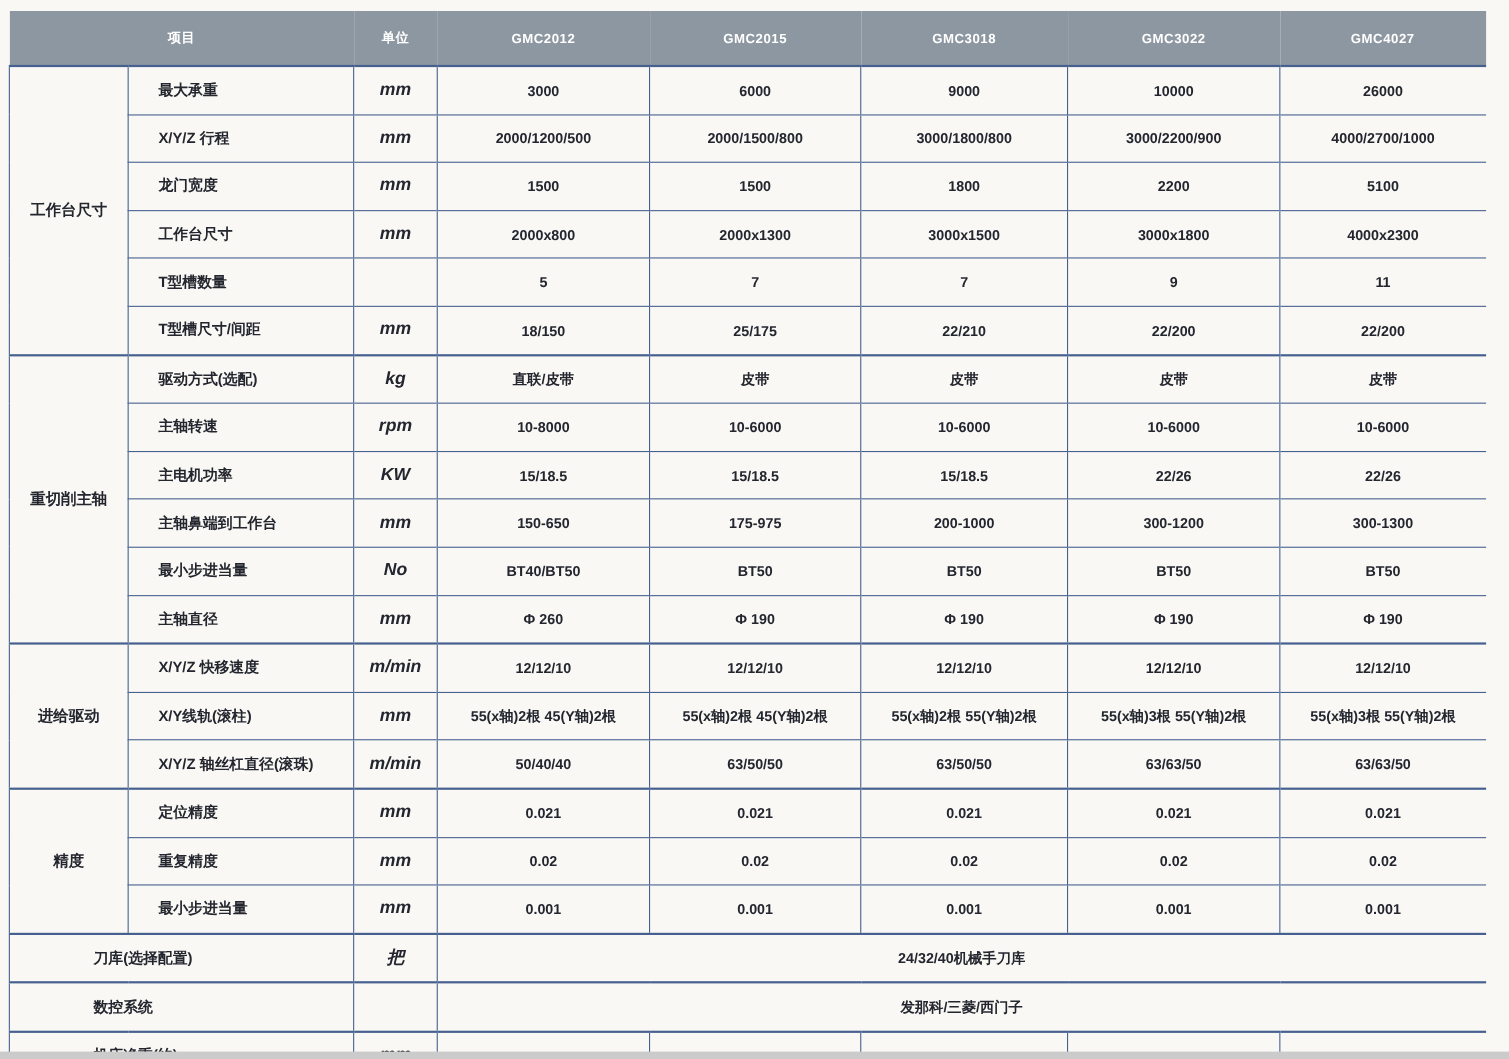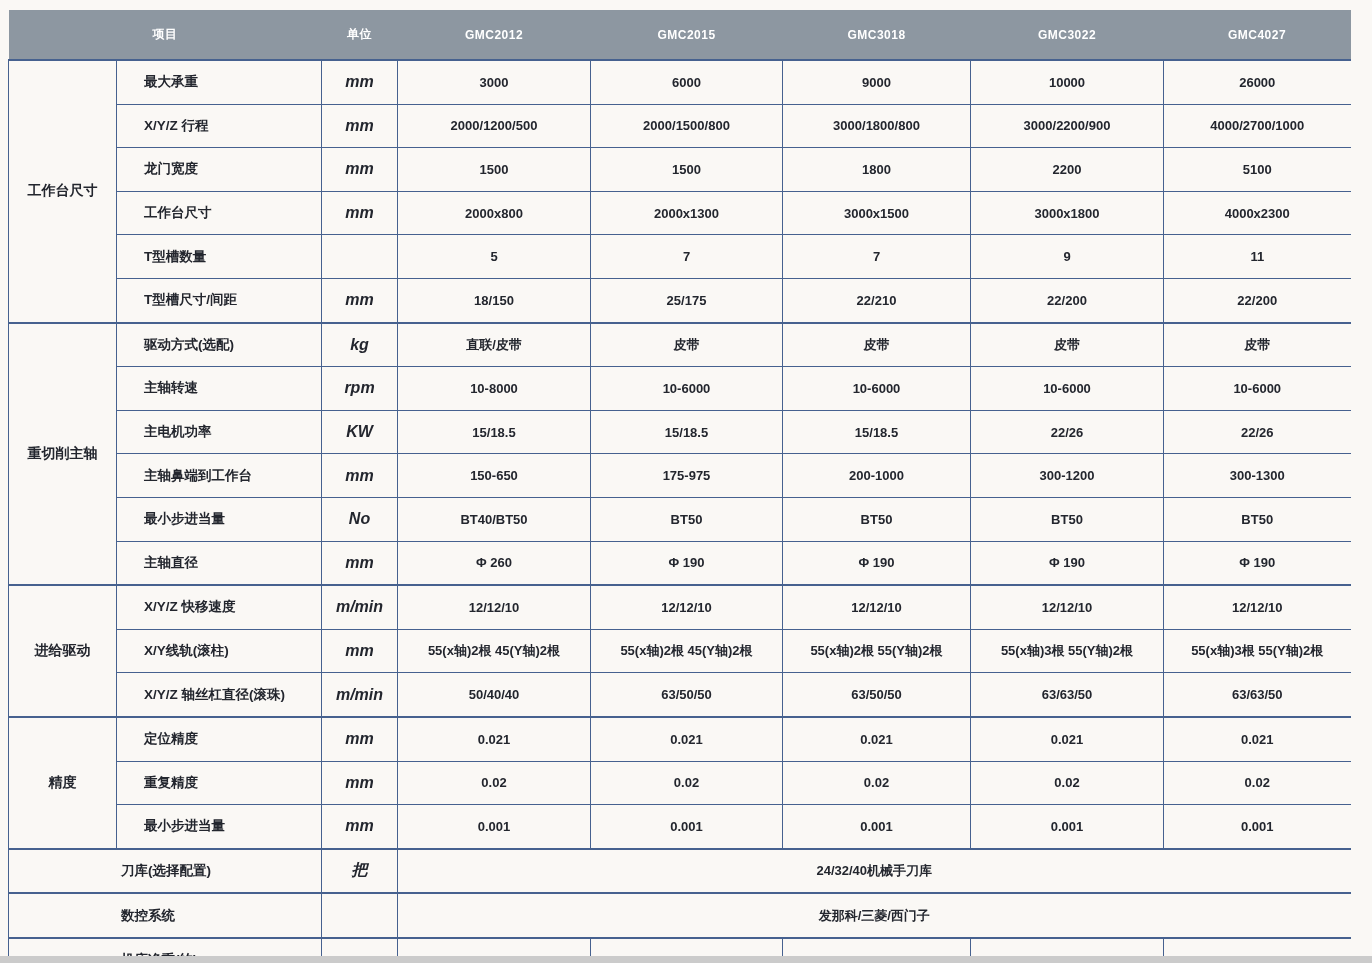--- a/index.html
+++ b/index.html
@@ -50,21 +50,21 @@
     font-weight:bold;
     font-size:14px;
     text-align:center;
   }
   td.label-cell{
     text-align:left;
     padding-left:27px;
     font-weight:bold;
     font-size:13.5px;
   }
-  td.merged-label{padding-left:112px;}
+  td.merged-label{padding-left:76px;}
   td.unit-cell{font-size:16px;font-weight:600;font-style:italic;}
   td.value-cell{font-size:13px;font-weight:600;}
   .bottom-strip{
     position:absolute;
     left:0;right:0;
     top:956px;
     height:7px;
     background:#cbcbcb;
   }
 </style>

